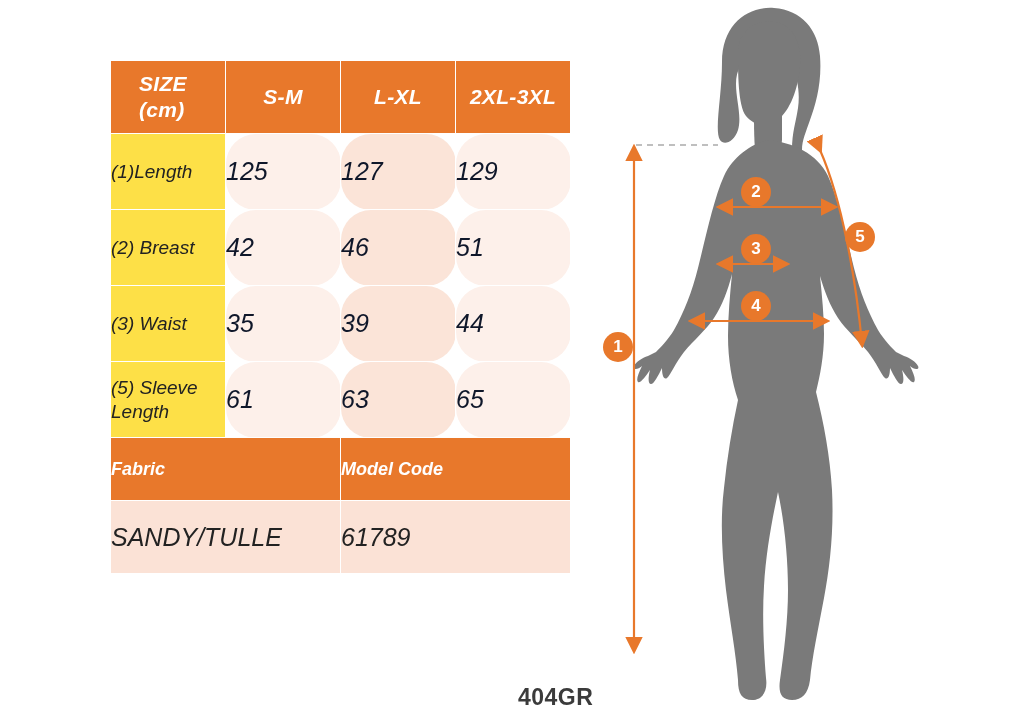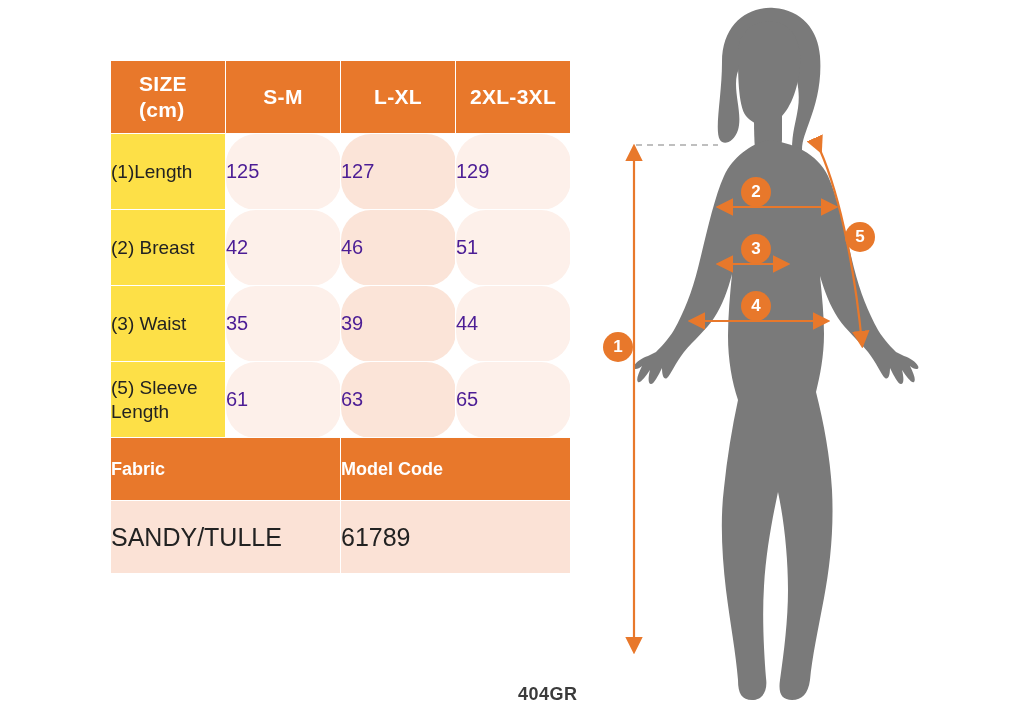--- a/index.html
+++ b/index.html
@@ -25,20 +25,21 @@
   .chart-wrap {
     position: absolute;
     left: 110px;
     top: 60px;
     width: 461px;
   }
   table.size-table {
     border-collapse: collapse;
     width: 461px;
     table-layout: fixed;
+    font-style: italic;
   }
   table.size-table td, table.size-table th {
     border: 1px solid #ffffff;
     padding: 0;
     vertical-align: middle;
   }
   .hdr-cell {
     background: #e8782b;
     color: #ffffff;
     font-weight: bold;
@@ -53,22 +54,22 @@
   }
   .row-label {
     background: #fde047;
     color: #222222;
     font-size: 19px;
     height: 75px;
     line-height: 1.25;
   }
   .val-cell {
     background: #fdf0ea;
-    color: #4c1d95;
-    font-size: 20px;
+    color: #0f172a;
+    font-size: 25px;
     height: 75px;
     border-radius: 30px;
   }
   .val-cell.alt {
     background: #fbe4d8;
     margin-top: 10px;
   }
   .footer-hdr {
     background: #e8782b;
     color: #ffffff;
@@ -79,21 +80,21 @@
   .footer-val {
     background: #fbe2d6;
     color: #222222;
     font-size: 25px;
     height: 72px;
   }
   .code-label {
     position: absolute;
     left: 518px;
     top: 684px;
-    font-size: 18px;
+    font-size: 23px;
     color: #3b3b3b;
     font-weight: bold;
     letter-spacing: .5px;
   }
   
   .figure-area {
     position: absolute;
     left: 596px;
     top: 0;
     width: 428px;

